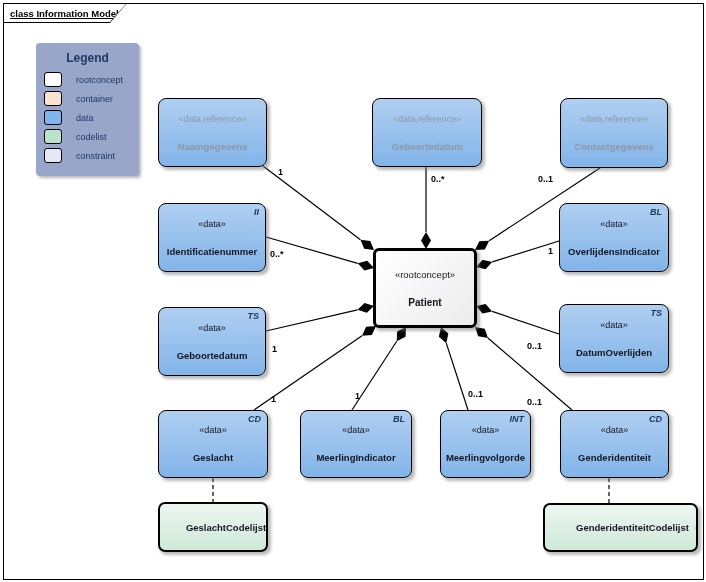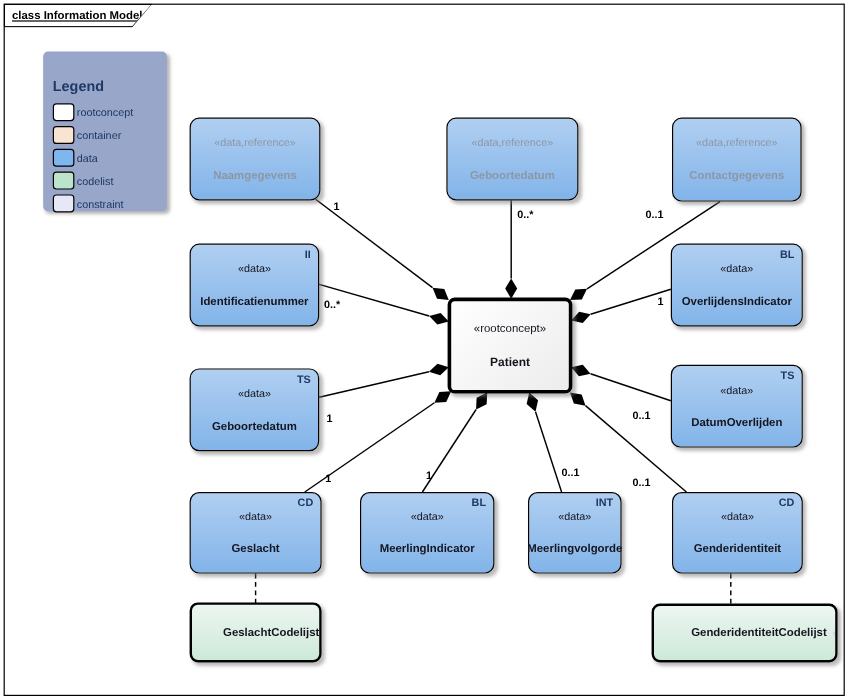--- a/index.html
+++ b/index.html
@@ -9,35 +9,35 @@
          border:1px solid #000;}
   .tab-outer{position:absolute;left:3px;top:3px;width:124px;height:20px;background:#000;
          clip-path:polygon(0 0,100% 0,calc(100% - 17px) 100%,0 100%);z-index:5;}
   .tab-inner{position:absolute;left:1px;top:1px;width:122px;height:18px;background:#fff;
          clip-path:polygon(0 0,100% 0,calc(100% - 16px) 100%,0 100%);
          display:flex;align-items:center;padding-left:6px;box-sizing:border-box;
          font-size:9.5px;font-weight:bold;color:#000;text-decoration:underline;}
   .legend{position:absolute;left:36px;top:43px;width:103px;height:133px;
           background:#97a6c9;border-radius:4px;box-shadow:2px 2px 3px rgba(110,110,110,.5);
           padding:8px 0 0 8px;box-sizing:border-box;z-index:2;}
-  .legend-title{font-size:12px;font-weight:bold;color:#1f3864;text-align:left;
-          margin:14px 8px 7px 0;}
-  .legend-row{display:flex;align-items:center;gap:2px;margin-bottom:4px;height:15px;}
+  .legend-title{font-size:12px;font-weight:bold;color:#1f3864;text-align:center;
+          margin:0 8px 7px 0;}
+  .legend-row{display:flex;align-items:center;gap:14px;margin-bottom:4px;height:15px;}
   .swatch{width:16px;height:13px;border:1px solid #000;border-radius:3px;flex:0 0 auto;}
   .legend-row:first-child .swatch{border-width:2.5px;border-radius:4px;height:12px;width:15px;}
   .legend-label{font-size:9px;color:#1f3864;}
   svg.layer{position:absolute;left:0;top:0;z-index:1;}
   .node{position:absolute;box-sizing:border-box;z-index:2;border-radius:8px;
         border:1.5px solid #000;display:flex;flex-direction:column;align-items:center;
         justify-content:center;box-shadow:2.5px 2.5px 3px rgba(120,120,120,.5);
         background:linear-gradient(180deg,#b0cff1 0%,#82b4e9 100%);}
   .node .stereo{font-size:9px;color:#15151f;}
   .node .nname{font-size:9.5px;font-weight:bold;color:#15151f;margin-top:17px;}
   .node.ref .stereo,.node.ref .nname{color:#8c97a6;}
-  .node .typecode{position:absolute;top:3px;right:6px;font-size:9px;
+  .node .typecode{position:absolute;top:3px;right:6px;font-size:9px;font-style:italic;
         font-weight:bold;color:#1f3864;}
   .node.root{background:linear-gradient(135deg,#ffffff 0%,#ececec 100%);
         border:3px solid #000;border-radius:6px;z-index:3;}
   .node.root .stereo{font-size:9.5px;}
   .node.root .nname{font-size:10px;}
   .node.codelist{background:linear-gradient(180deg,#edf6f1 0%,#cde9d8 100%);
         border-radius:7px;border-width:2px;flex-direction:row;gap:5px;padding-left:31px;}
   .node.codelist .nname{margin-top:0;font-size:9.5px;}
   .mult{position:absolute;font-size:9px;font-weight:bold;color:#000;z-index:4;}
 </style>
@@ -145,21 +145,21 @@
   <div class="node" style="left:158px;top:410px;width:110px;height:68px">
     <span class="typecode">CD</span>
     <div class="stereo">«data»</div>
     <div class="nname">Geslacht</div>
   </div>
   <div class="node" style="left:300px;top:410px;width:112px;height:68px">
     <span class="typecode">BL</span>
     <div class="stereo">«data»</div>
     <div class="nname">MeerlingIndicator</div>
   </div>
-  <div class="node" style="left:440px;top:410px;width:78px;height:68px">
+  <div class="node" style="left:440px;top:410px;width:91px;height:68px">
     <span class="typecode">INT</span>
     <div class="stereo">«data»</div>
     <div class="nname">Meerlingvolgorde</div>
   </div>
   <div class="node" style="left:560px;top:410px;width:109px;height:68px">
     <span class="typecode">CD</span>
     <div class="stereo">«data»</div>
     <div class="nname">Genderidentiteit</div>
   </div>
 

